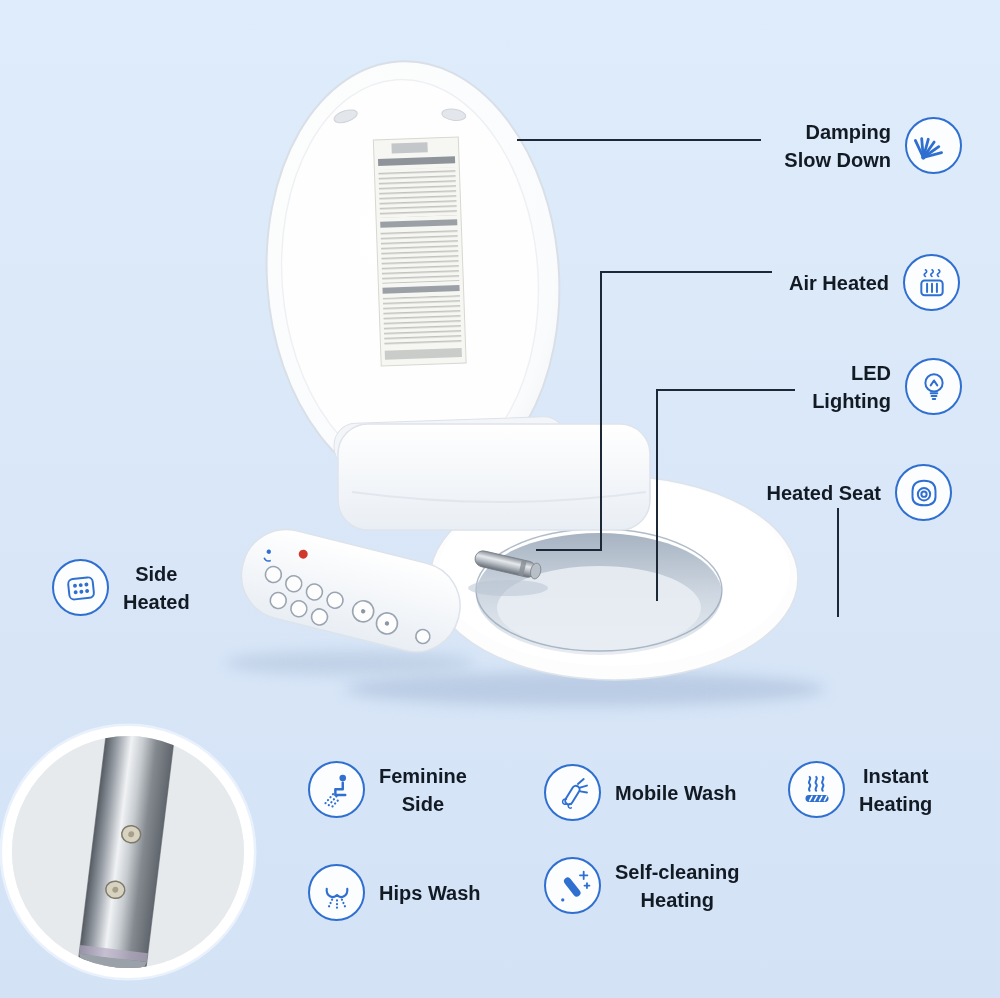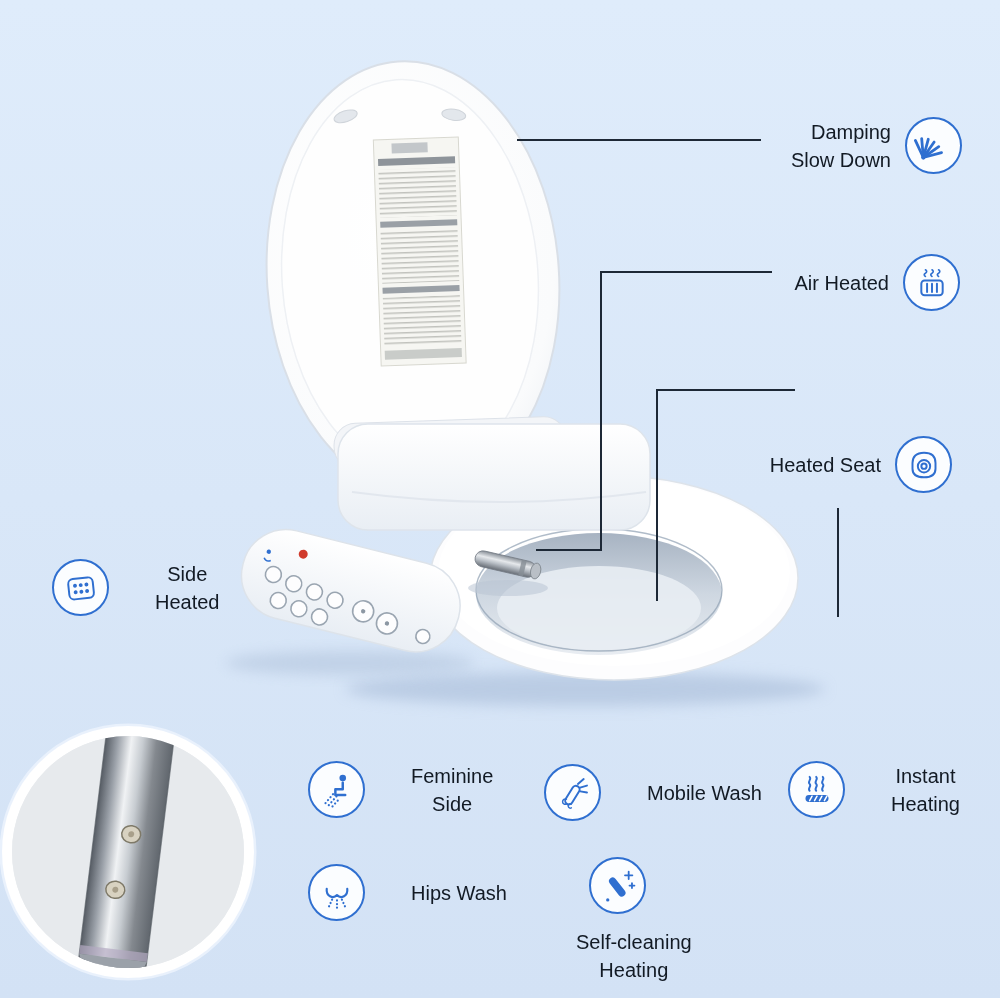--- a/index.html
+++ b/index.html
@@ -10,45 +10,45 @@
     overflow:hidden;
     font-family:"Liberation Sans",sans-serif;
     color:#121a24;
   }
   .layer{position:absolute;inset:0;width:1000px;height:998px;}
   svg.layer{display:block;pointer-events:none;}
 
   .callout{
     position:absolute;
     display:flex;align-items:center;gap:14px;
-    font-size:20px;line-height:28px;font-weight:400;
+    font-size:20px;line-height:28px;font-weight:700;
     white-space:nowrap;
   }
   .callout .lbl span{display:block;}
   .callout.right-side .lbl{text-align:right;}
-  .callout.icon-first .lbl{text-align:center;margin-left:32px;}
+  .callout.icon-first .lbl{text-align:center;}
   .badge{
     width:57px;height:57px;box-sizing:border-box;
     border:2.6px solid #2f6fd0;border-radius:50%;
     background:#fbfdff;
     display:flex;align-items:center;justify-content:center;
     flex:0 0 auto;
   }
   .badge svg{width:46px;height:46px;display:block;}
 
   #c-damping {top:117px;right:38px;}
   #c-airdryer{top:254px;right:40px;}
   #c-led     {top:358px;right:38px;}
-  #c-heated  {top:436px;right:48px;}
+  #c-heated  {top:464px;right:48px;}
   #c-side    {top:559px;left:52px;}
   #f-feminine{top:761px;left:308px;}
   #f-mobile  {top:764px;left:544px;}
   #f-instant {top:761px;left:788px;}
   #f-hips    {top:864px;left:308px;}
-  #f-selfclean{top:857px;left:544px;flex-direction:column;}
+  #f-selfclean{top:857px;left:544px;}
 </style>
 </head>
 <body>
 
 <div class="stage">
 
   <svg class="layer" viewBox="0 0 1000 998" aria-hidden="true">
     <defs>
       <linearGradient id="bodyGrad" x1="0" y1="0" x2="0" y2="1">
         <stop offset="0" stop-color="#ffffff"></stop>
@@ -210,20 +210,35 @@
           <line x1="34" y1="29" x2="34" y2="39"></line>
         <g stroke-width="2">
           <path d="M20,20 c-2,-1 -2,-3 0,-4 c2,-1 2,-3 0,-4"></path>
           <path d="M28,20 c-2,-1 -2,-3 0,-4 c2,-1 2,-3 0,-4"></path>
           <path d="M36,20 c-2,-1 -2,-3 0,-4 c2,-1 2,-3 0,-4"></path>
         </g>
       </svg>
     </span>
   </div>
 
+  <div class="callout right-side" id="c-led">
+    <div class="lbl">
+      <span>LED</span>
+      <span>Lighting</span>
+    </div>
+    <span class="badge">
+      <svg viewBox="0 0 56 56" fill="none" stroke="#2f6fd0" stroke-linecap="round" stroke-linejoin="round" stroke-width="2.4">
+        <circle cx="28" cy="23" r="10.5"></circle>
+        <path d="M24,26 L28,20 L32,26"></path>
+        <line x1="24" y1="35.5" x2="32" y2="35.5"></line>
+        <line x1="25" y1="39" x2="31" y2="39"></line>
+        <line x1="26.5" y1="42.5" x2="29.5" y2="42.5"></line>
+      </svg>
+    </span>
+  </div>
 
   <div class="callout right-side" id="c-heated">
     <div class="lbl">
       <span>Heated Seat</span>
     </div>
     <span class="badge">
       <svg viewBox="0 0 56 56" fill="none" stroke="#2f6fd0" stroke-linecap="round" stroke-linejoin="round" stroke-width="2.4">
         <path d="M28,13 C37.5,13 42,18 42,25.5 L42,32.5 C42,39.5 37,43 28,43 C19,43 14,39.5 14,32.5 L14,25.5 C14,18 18.5,13 28,13 Z"></path>
         <circle cx="28" cy="29.5" r="7.5"></circle>
         <circle cx="28" cy="29.5" r="3.2"></circle>

